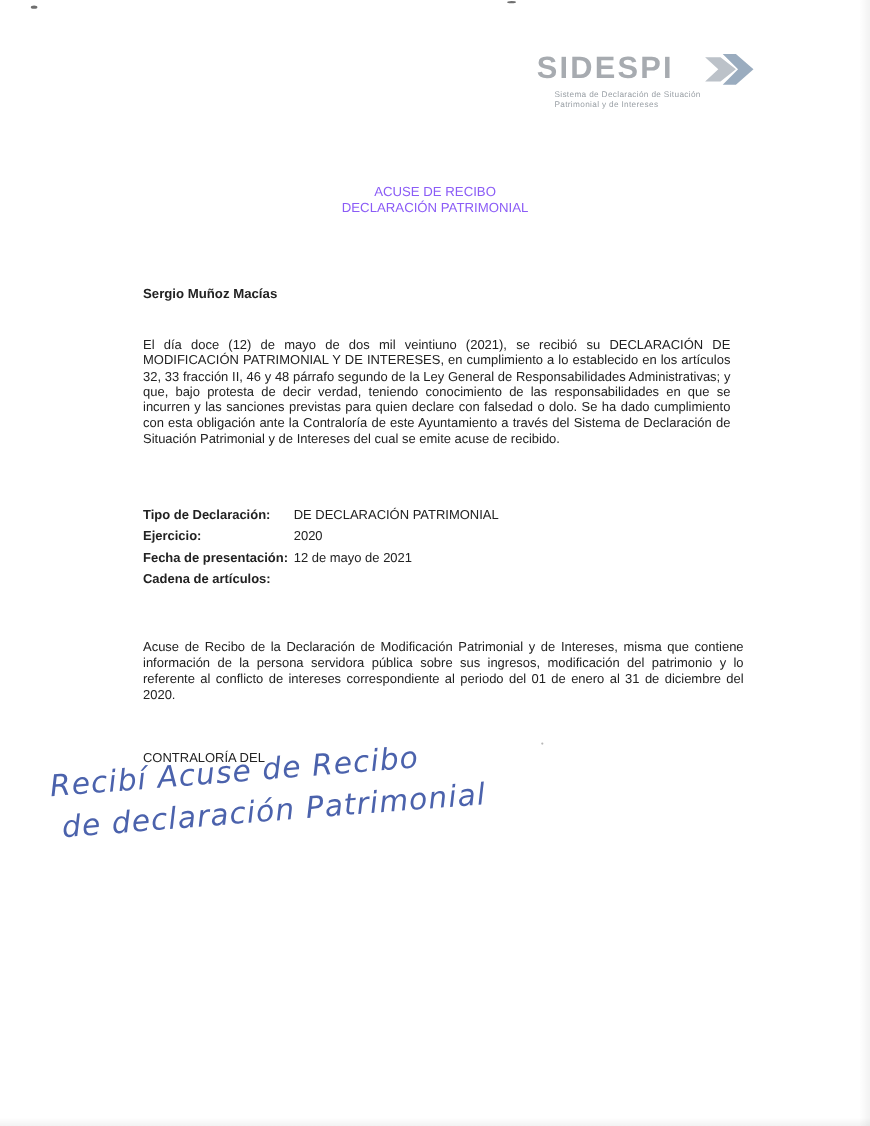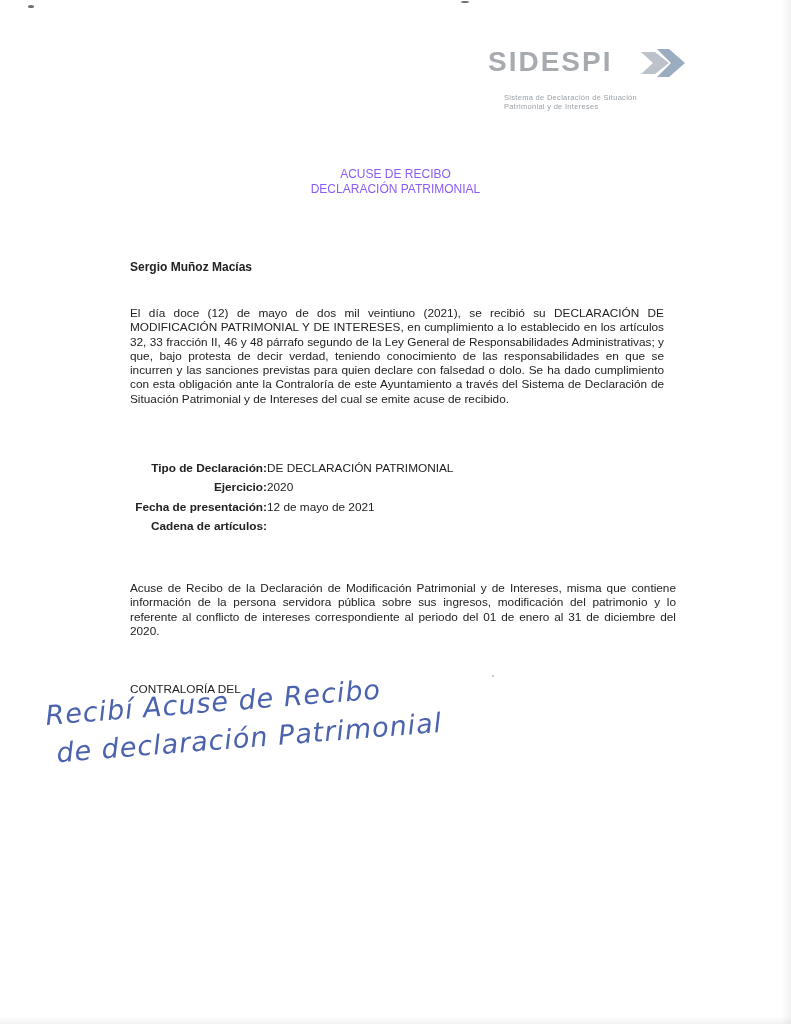--- a/index.html
+++ b/index.html
@@ -25,42 +25,42 @@
 
   
   .logo { position: absolute; top: 46px; left: 488px; }
   .logo-row { display: flex; align-items: center; gap: 24px; }
   .brand {
     font-size: 28px; font-weight: bold; color: #a7abb0;
     letter-spacing: 2px; line-height: 30px;
   }
   .arrow { margin-left: 3px; margin-top: 2px; }
   .tagline {
-    font-size: 7.5px; color: #9aa0a6; margin-top: 15px;
+    font-size: 7.5px; color: #9aa0a6; margin-top: 3px;
     line-height: 9px; padding-left: 16px; letter-spacing: 0.3px;
   }
 
   
   .title {
     position: absolute; top: 167px; left: 0; width: 100%;
     text-align: center; font-size: 12px; color: #8b5cf6; line-height: 15px;
   }
 
   .name {
     position: absolute; top: 260px; left: 130px;
     font-weight: bold; font-size: 12px;
   }
 
   .body-par {
     position: absolute; top: 306px; left: 130px; width: 534px;
     font-size: 11.8px; line-height: 14.3px; text-align: justify; margin: 0;
   }
 
   .fields { position: absolute; top: 459px; left: 130px; font-size: 11.8px; }
-  .field-row { display: flex; line-height: 19.4px; text-align: right; }
+  .field-row { display: flex; line-height: 19.4px; }
   .field-label { font-weight: bold; min-width: 137px; }
   .field-value { white-space: nowrap; }
 
   .closing {
     position: absolute; top: 581px; left: 130px; width: 546px;
     font-size: 11.8px; line-height: 14.3px; text-align: justify; margin: 0;
   }
 
   .signature {
     position: absolute; top: 682px; left: 130px;

